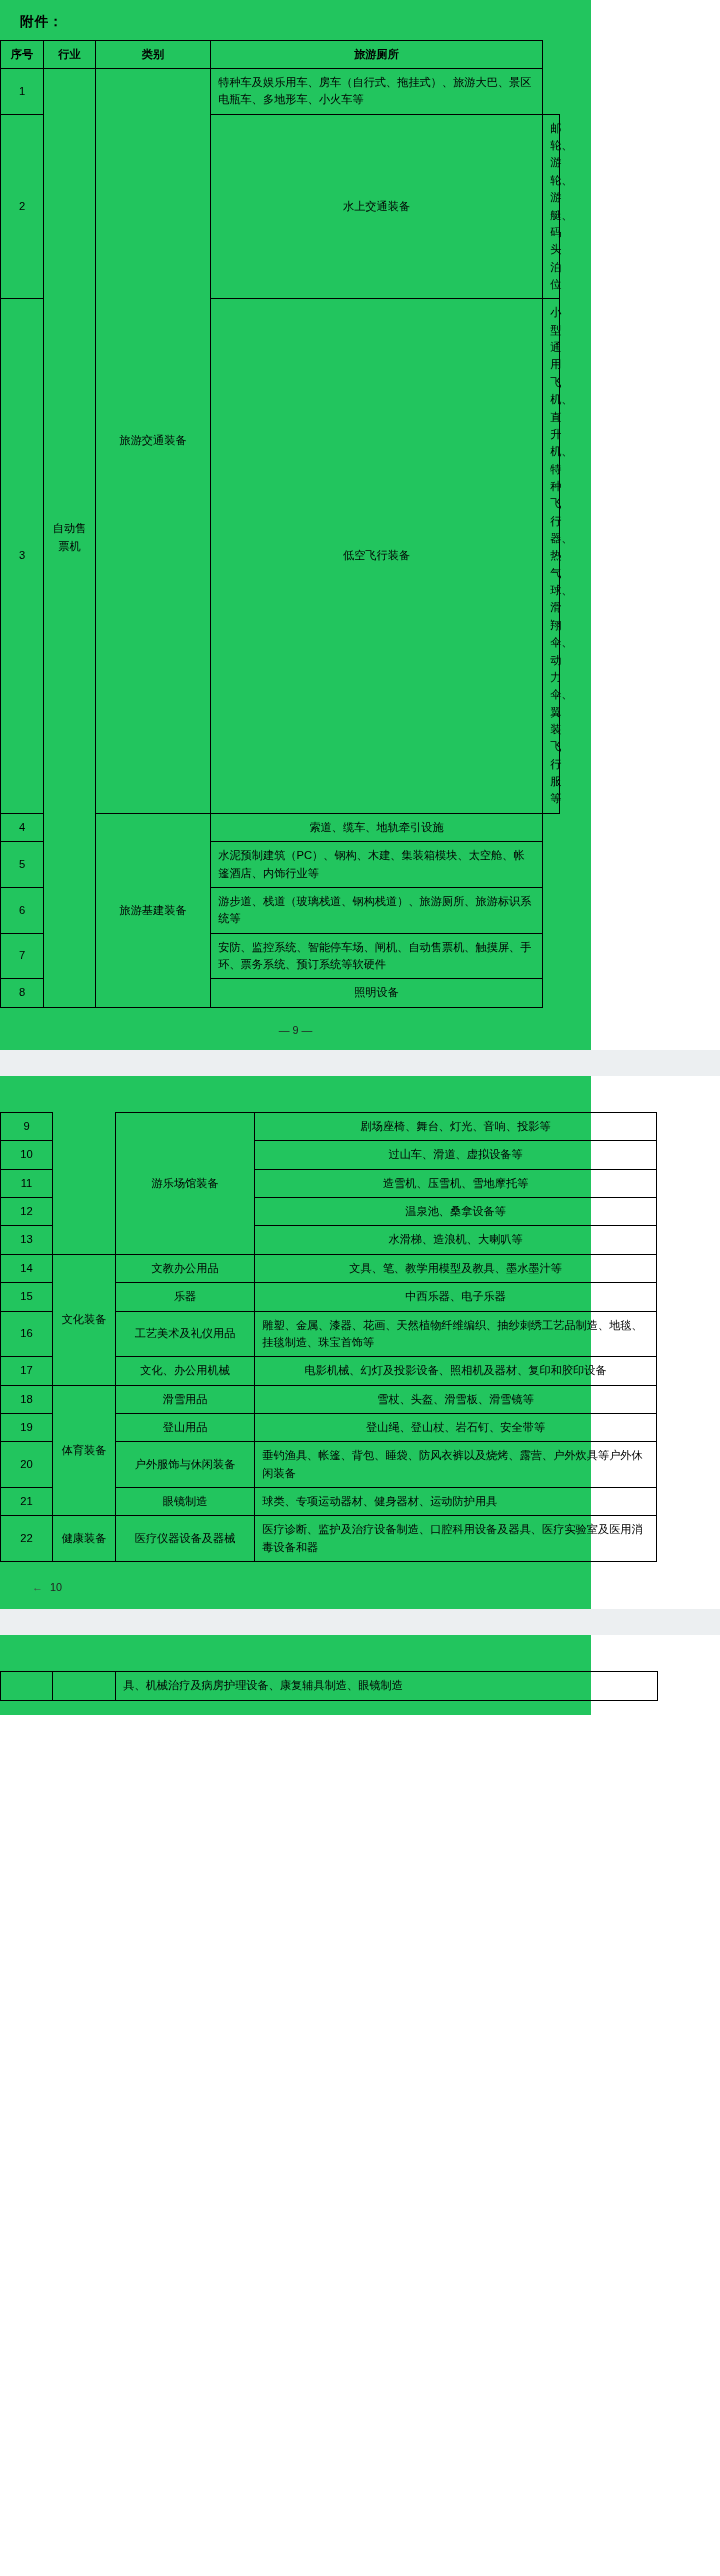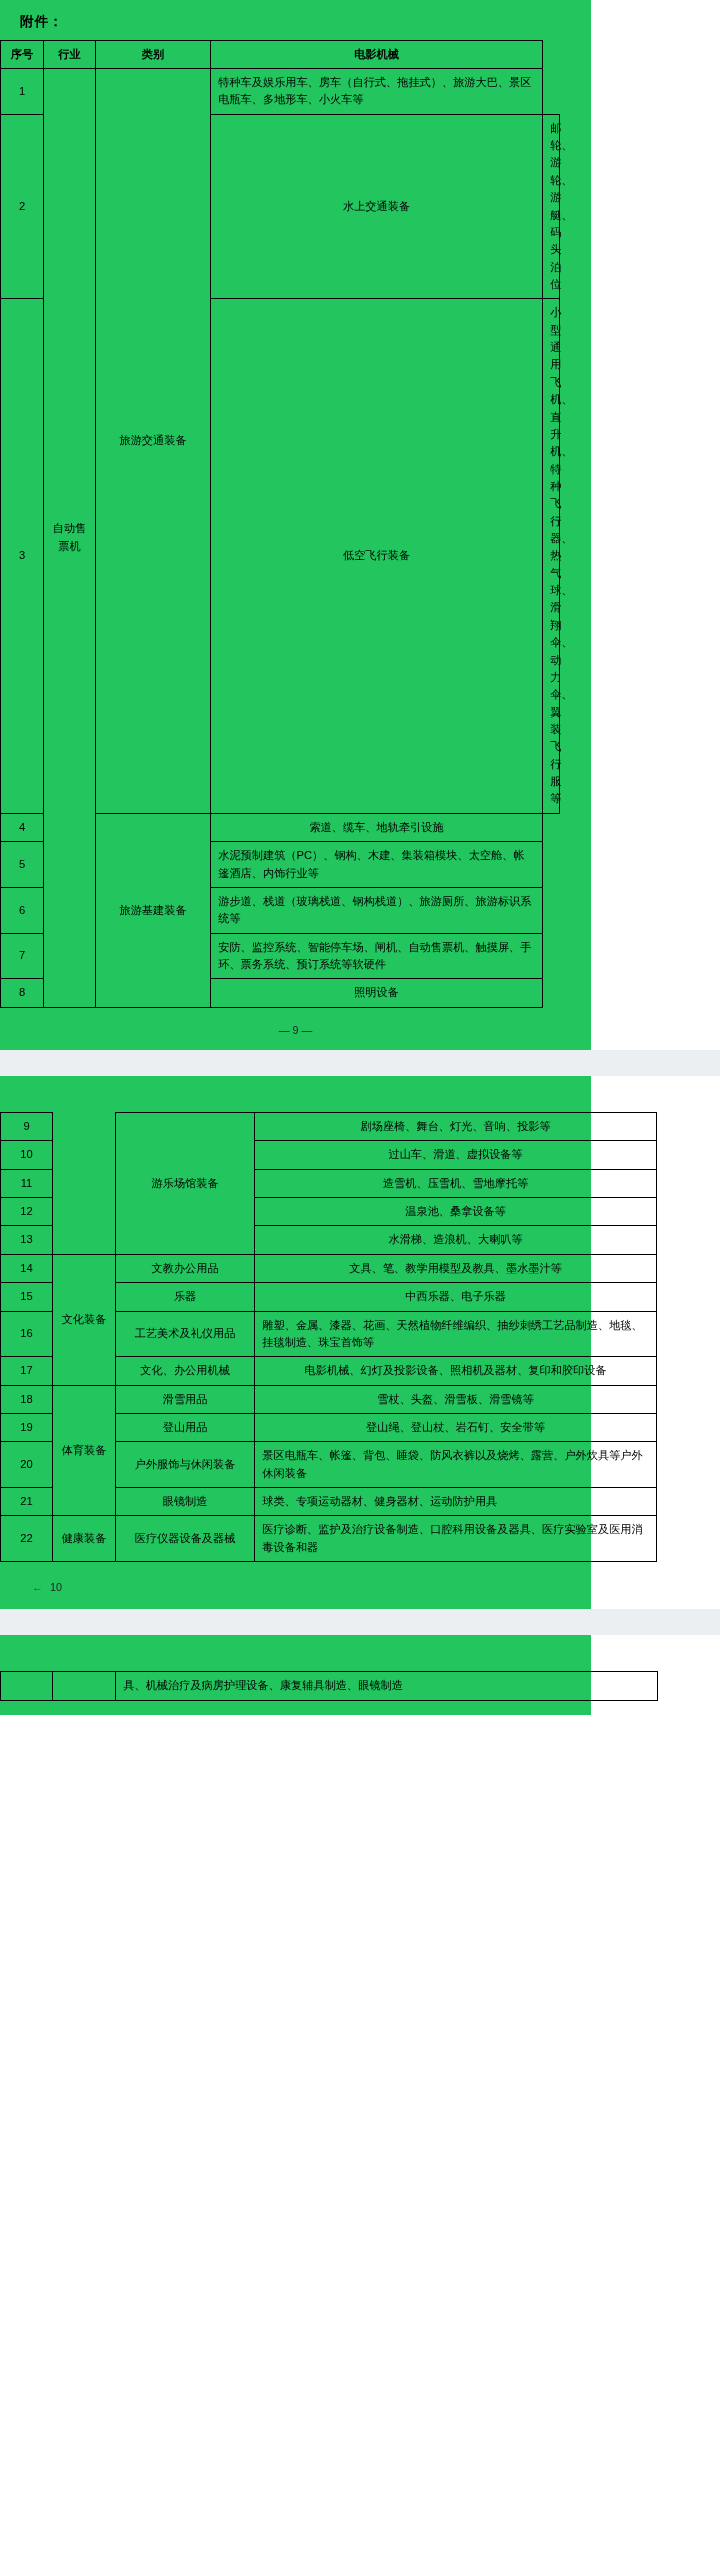--- a/index.html
+++ b/index.html
@@ -103,21 +103,21 @@
           <col class="c-ind">
           <col class="c-cat">
           <col class="c-det">
           <col class="c-pad">
     </colgroup>
     <thead>
       <tr>
         <th>序号</th>
         <th>行业</th>
         <th>类别</th>
-        <th>电影机械</th>
+        <th>旅游厕所</th>
         <th class="c-pad"></th>
       </tr>
     </thead>
     <tbody>
       <tr>
         <td>1</td>
         <td rowspan="8">自动售票机</td>
         <td rowspan="3">旅游交通装备</td>
         <td class="detail">特种车及娱乐用车、房车（自行式、拖挂式）、旅游大巴、景区电瓶车、多地形车、小火车等</td>
         <td class="c-pad"></td>
@@ -244,21 +244,21 @@
       </tr>
       <tr>
         <td>19</td>
         <td>登山用品</td>
         <td class="detail ctr">登山绳、登山杖、岩石钉、安全带等</td>
         <td class="c-pad"></td>
       </tr>
       <tr>
         <td>20</td>
         <td>户外服饰与休闲装备</td>
-        <td class="detail">景区电瓶车、帐篷、背包、睡袋、防风衣裤以及烧烤、露营、户外炊具等户外休闲装备</td>
+        <td class="detail">垂钓渔具、帐篷、背包、睡袋、防风衣裤以及烧烤、露营、户外炊具等户外休闲装备</td>
         <td class="c-pad"></td>
       </tr>
       <tr>
         <td>21</td>
         <td>眼镜制造</td>
         <td class="detail">球类、专项运动器材、健身器材、运动防护用具</td>
         <td class="c-pad"></td>
       </tr>
 
       <tr>

